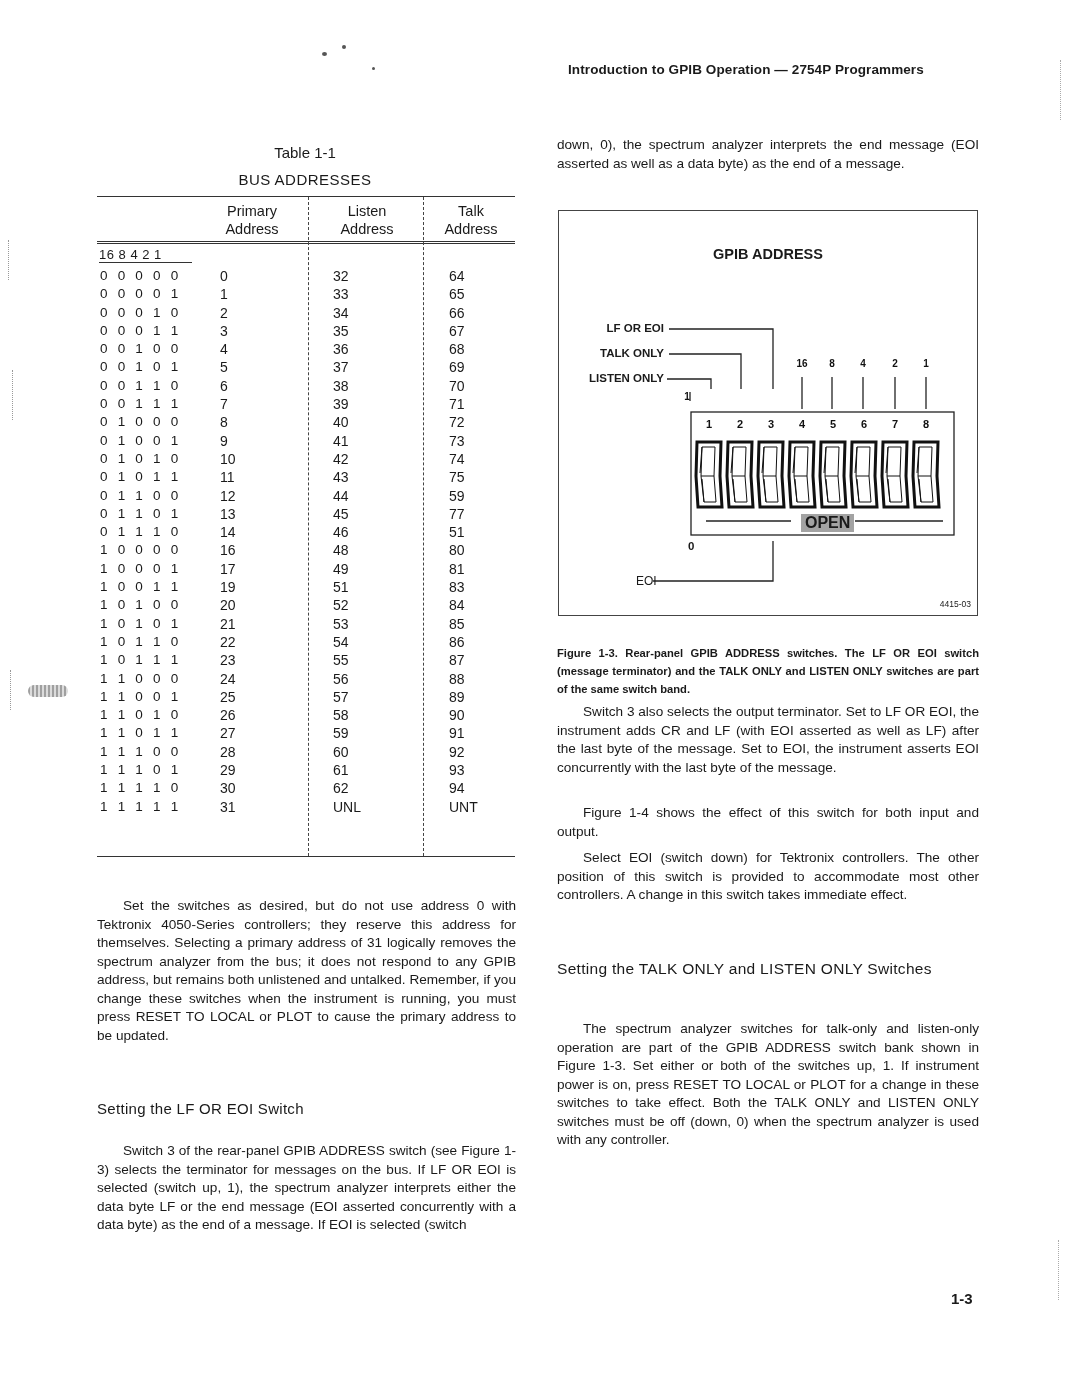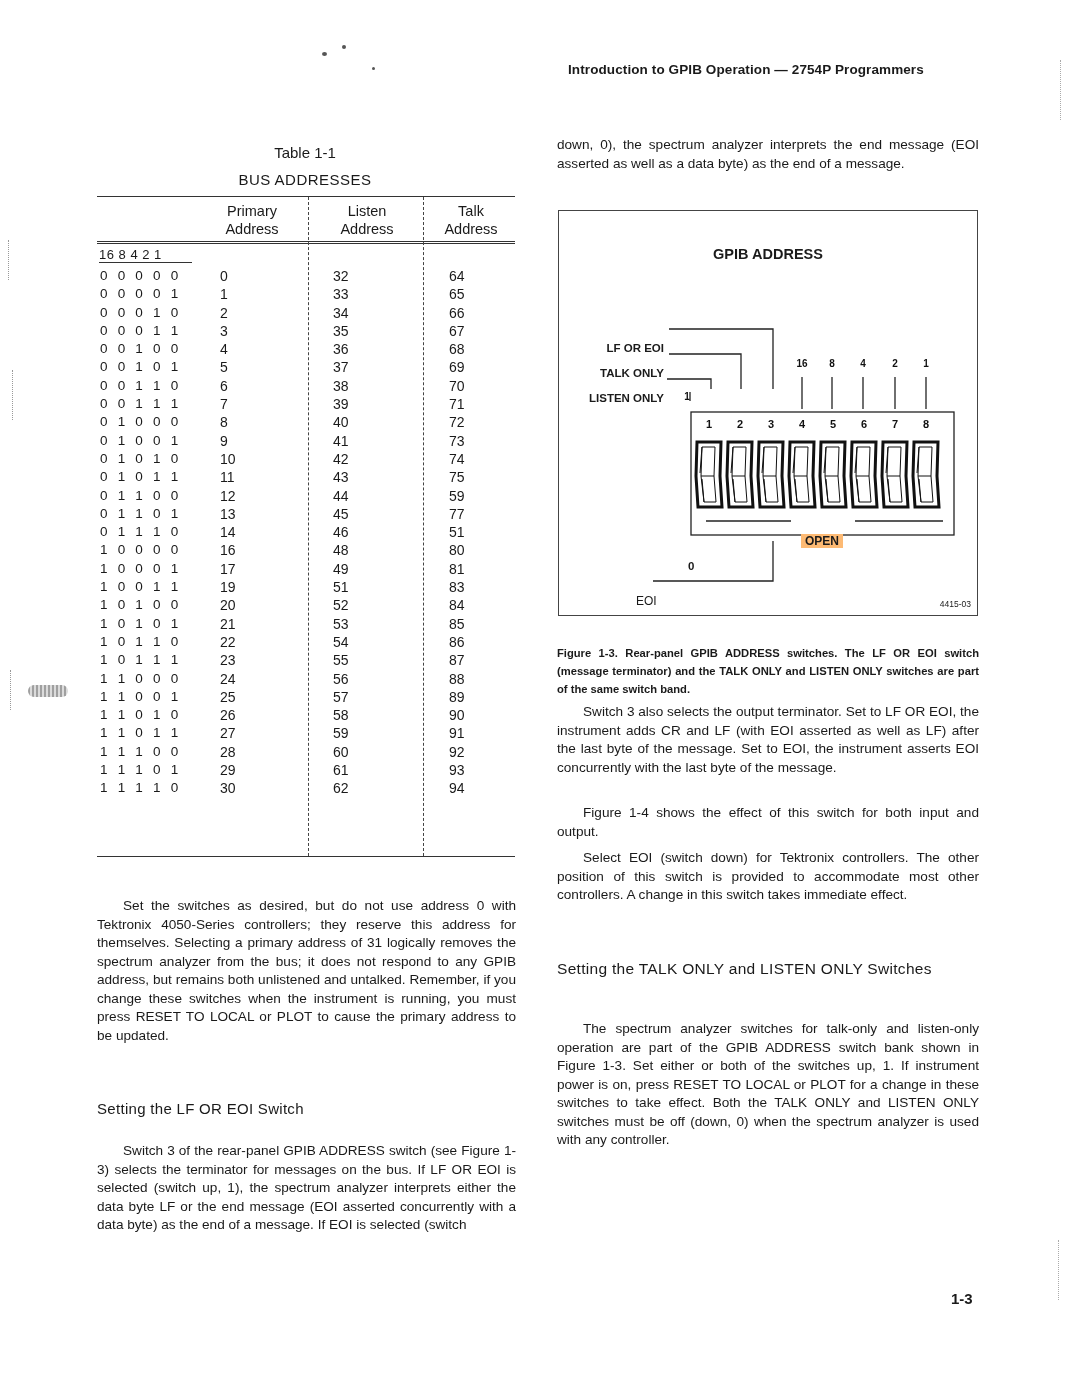--- a/index.html
+++ b/index.html
@@ -32,21 +32,21 @@
   .c-tlk { left: 352px; }
 
   
   .para { font-size: 13.6px; line-height: 18.5px; text-align: justify; }
   .para .indent { display: inline-block; width: 26px; }
   .heading { font-size: 15px; font-weight: normal; letter-spacing: 0.3px; }
 
   
   .fig-box { left: 558px; top: 210px; width: 420px; height: 406px; border: 1.2px solid #444; box-sizing: border-box; }
   .fig-title { left: 0; width: 100%; top: 35px; text-align: center; font-weight: bold; font-size: 14.5px; }
-  .fig-label { font-size: 11.5px; font-weight: bold; white-space: nowrap; margin-top: 20px; }
+  .fig-label { font-size: 11.5px; font-weight: bold; white-space: nowrap; }
   .fig-caption { left: 557px; top: 644px; width: 422px; font-size: 11.2px; font-weight: bold; line-height: 18px; text-align: justify; }
   .fig-num { font-size: 8.5px; }
   svg text { font-family: "Liberation Sans", "DejaVu Sans", sans-serif; }
 
   .page-number { left: 951px; top: 1290px; font-size: 15px; font-weight: bold; }
 </style>
 </head>
 <body>
 
 <div class="abs running-header">Introduction to GPIB Operation — 2754P Programmers</div>
@@ -246,20 +246,26 @@
         <span class="c-bin">1 1 1 0 1</span>
         <span class="c-pri">29</span>
         <span class="c-lis">61</span>
         <span class="c-tlk">93</span>
       </div>
       <div class="row">
         <span class="c-bin">1 1 1 1 0</span>
         <span class="c-pri">30</span>
         <span class="c-lis">62</span>
         <span class="c-tlk">94</span>
+      </div>
+      <div class="row">
+        <span class="c-bin">1 1 1 1 1</span>
+        <span class="c-pri">31</span>
+        <span class="c-lis">UNL</span>
+        <span class="c-tlk">UNT</span>
       </div>
     </div>
   <div class="rule-bot"></div>
 </div>
 
 <div class="abs para" style="left:97px;top:897px;width:419px;"><span class="indent"></span><span>Set the switches as desired, but do not use address 0 with Tektronix 4050-Series controllers; they reserve this address for themselves. Selecting a primary address of 31 logically removes the spectrum analyzer from the bus; it does not respond to any GPIB address, but remains both unlistened and untalked. Remember, if you change these switches when the instrument is running, you must press RESET TO LOCAL or PLOT to cause the primary address to be updated.</span></div>
 
 <div class="abs heading" style="left:97px;top:1100px;">Setting the LF OR EOI Switch</div>
 
 <div class="abs para" style="left:97px;top:1142px;width:419px;"><span class="indent"></span><span>Switch 3 of the rear-panel GPIB ADDRESS switch (see Figure 1-3) selects the terminator for messages on the bus. If LF OR EOI is selected (switch up, 1), the spectrum analyzer interprets either the data byte LF or the end message (EOI asserted concurrently with a data byte) as the end of a message. If EOI is selected (switch</span></div>
@@ -338,21 +344,21 @@
         <text x="273" y="156" font-size="10">8</text>
         <text x="304" y="156" font-size="10">4</text>
         <text x="336" y="156" font-size="10">2</text>
         <text x="367" y="156" font-size="10">1</text>
         <text x="128" y="189" font-size="10">1</text>
       </g>
   </svg>
   <div class="abs fig-label" style="right:313px;top:111px;text-align:right;">LF OR EOI</div>
   <div class="abs fig-label" style="right:313px;top:136px;text-align:right;">TALK ONLY</div>
   <div class="abs fig-label" style="right:313px;top:161px;text-align:right;">LISTEN ONLY</div>
-  <div class="abs fig-label" style="left:242px;top:303px;font-size:12px;background:#fdba74;padding:0 4px;">OPEN</div>
+  <div class="abs fig-label" style="left:242px;top:303px;font-size:16px;background:#a3a3a3;padding:0 4px;">OPEN</div>
   <div class="abs fig-label" style="left:129px;top:329px;">0</div>
   <div class="abs fig-label" style="left:77px;top:363px;font-weight:normal;font-size:12px;">EOI</div>
   <div class="abs fig-num" style="right:6px;top:388px;">4415-03</div>
 </div>
 
 <div class="abs fig-caption">Figure 1-3. Rear-panel GPIB ADDRESS switches. The LF OR EOI switch (message terminator) and the TALK ONLY and LISTEN ONLY switches are part of the same switch band.</div>
 
 <div class="abs para" style="left:557px;top:703px;width:422px;"><span class="indent"></span><span>Switch 3 also selects the output terminator. Set to LF OR EOI, the instrument adds CR and LF (with EOI asserted as well as LF) after the last byte of the message. Set to EOI, the instrument asserts EOI concurrently with the last byte of the message.</span></div>
 
 <div class="abs para" style="left:557px;top:804px;width:422px;"><span class="indent"></span><span>Figure 1-4 shows the effect of this switch for both input and output.</span></div>

